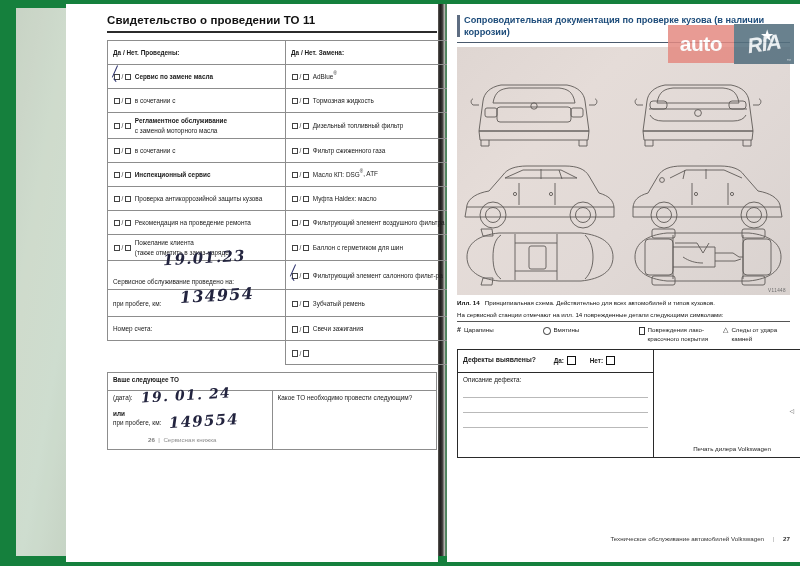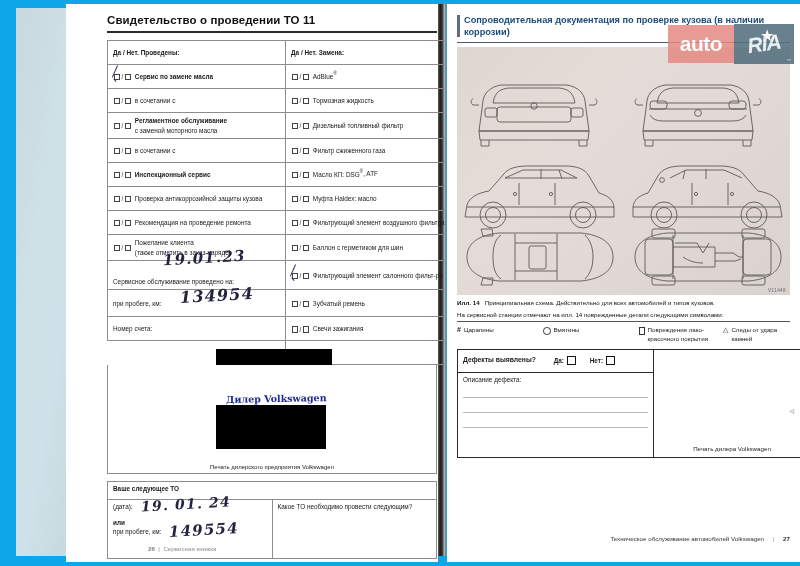--- a/index.html
+++ b/index.html
@@ -1,21 +1,21 @@
 <!DOCTYPE html>
 <html><head>
 <meta charset="utf-8">
 <style>
   html,body{margin:0;padding:0;background:#ffffff;}
   body{width:800px;height:566px;overflow:hidden;
        font-family:"Liberation Sans","DejaVu Sans",sans-serif;
        color:#1a1a1a;position:relative;}
 
   
-  #scan{position:absolute;left:0;top:0;width:800px;height:566px;background:#0ea5e9;}
+  #scan{position:absolute;left:0;top:0;width:800px;height:566px;background:#15803d;}
 
   .page-edge{position:absolute;left:16px;top:8px;width:50px;height:548px;
      background:linear-gradient(100deg,#e8e2de 0%,#f0ece6 40%,#efeee9 70%,#e6e3dd 100%);
      opacity:.85;}
   .page-edge:after{content:"";position:absolute;right:-3px;top:0;width:3px;height:100%;
      background:linear-gradient(to right,#cfc9c3,#ffffff);}
 
   .spine{position:absolute;left:436px;top:4px;width:9px;height:552px;
      background:linear-gradient(to right,#fefefe 0%,#6d6a66 18%,#1d1c1b 45%,#3a3836 70%,#cfcdc9 100%);}
   .spine-glow{position:absolute;left:445px;top:4px;width:10px;height:552px;
@@ -260,27 +260,20 @@
 
         <tr>
           <td class="colA" style="border:none;height:1px;padding:0;"></td>
           <td class="colB">
             <span class="cb"><span class="box"></span><span class="slash">/</span><span class="box"></span></span><span class="lbl"></span>
           </td>
         </tr>
       </tbody>
         </table>
 
-      <div class="stamp-area">
-        <div class="redact" style="position:absolute;left:108px;top:-16px;width:116px;height:16px;"></div>
-        <div class="vw-stamp">Дилер Volkswagen</div>
-        <div class="sig">ᴍ</div>
-        <div class="redact" style="position:absolute;left:108px;top:40px;width:110px;height:44px;"></div>
-        <div class="stamp-cap">Печать дилерского предприятия Volkswagen</div>
-      </div>
 
       <table class="next">
         <tbody>
             <tr class="next-hdr">
           <td colspan="2">Ваше следующее ТО</td>
         </tr>
         <tr>
           <td style="width:168px;height:52px;position:relative;">
             <div style="position:relative;height:15px;">
               <span>(дата):</span>

